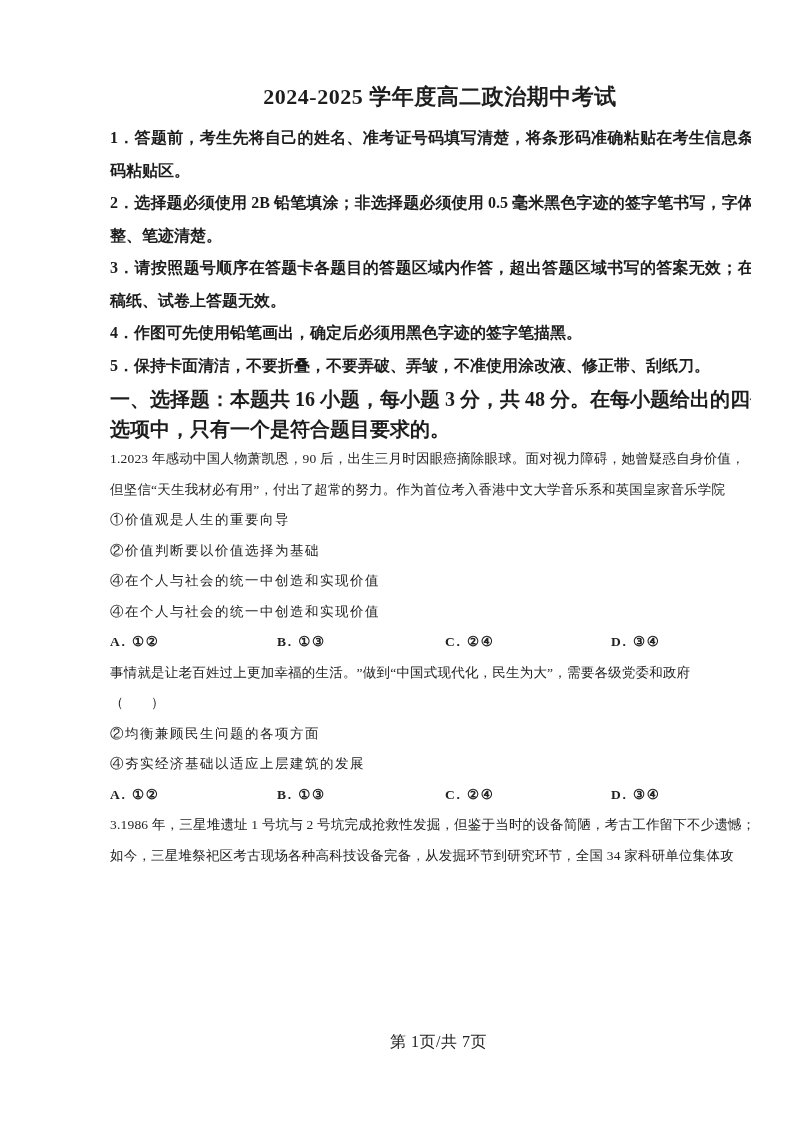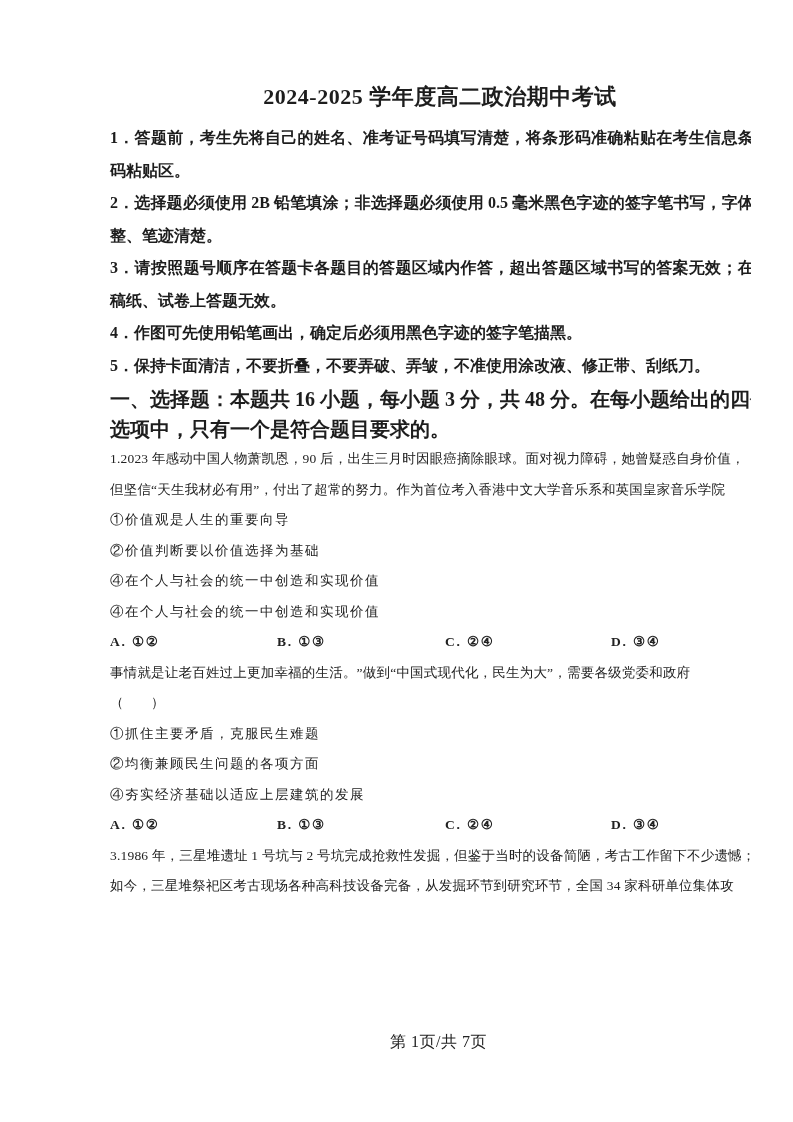--- a/index.html
+++ b/index.html
@@ -113,21 +113,20 @@
         <span class="opt-a">A. ①②</span>
         <span class="opt-b">B. ①③</span>
         <span class="opt-c">C. ②④</span>
         <span class="opt-d">D. ③④</span>
       </div>
     </div>
 
     <div class="question">
       <div class="stem-line">事情就是让老百姓过上更加幸福的生活。”做到“中国式现代化，民生为大”，需要各级党委和政府</div>
       <div class="stem-line">（　　）</div>
-      <div class="statement">①抓住主要矛盾，克服民生难题</div>
       <div class="statement">②均衡兼顾民生问题的各项方面</div>
       <div class="statement">④夯实经济基础以适应上层建筑的发展</div>
       <div class="options-row">
         <span class="opt-a">A. ①②</span>
         <span class="opt-b">B. ①③</span>
         <span class="opt-c">C. ②④</span>
         <span class="opt-d">D. ③④</span>
       </div>
     </div>
 

